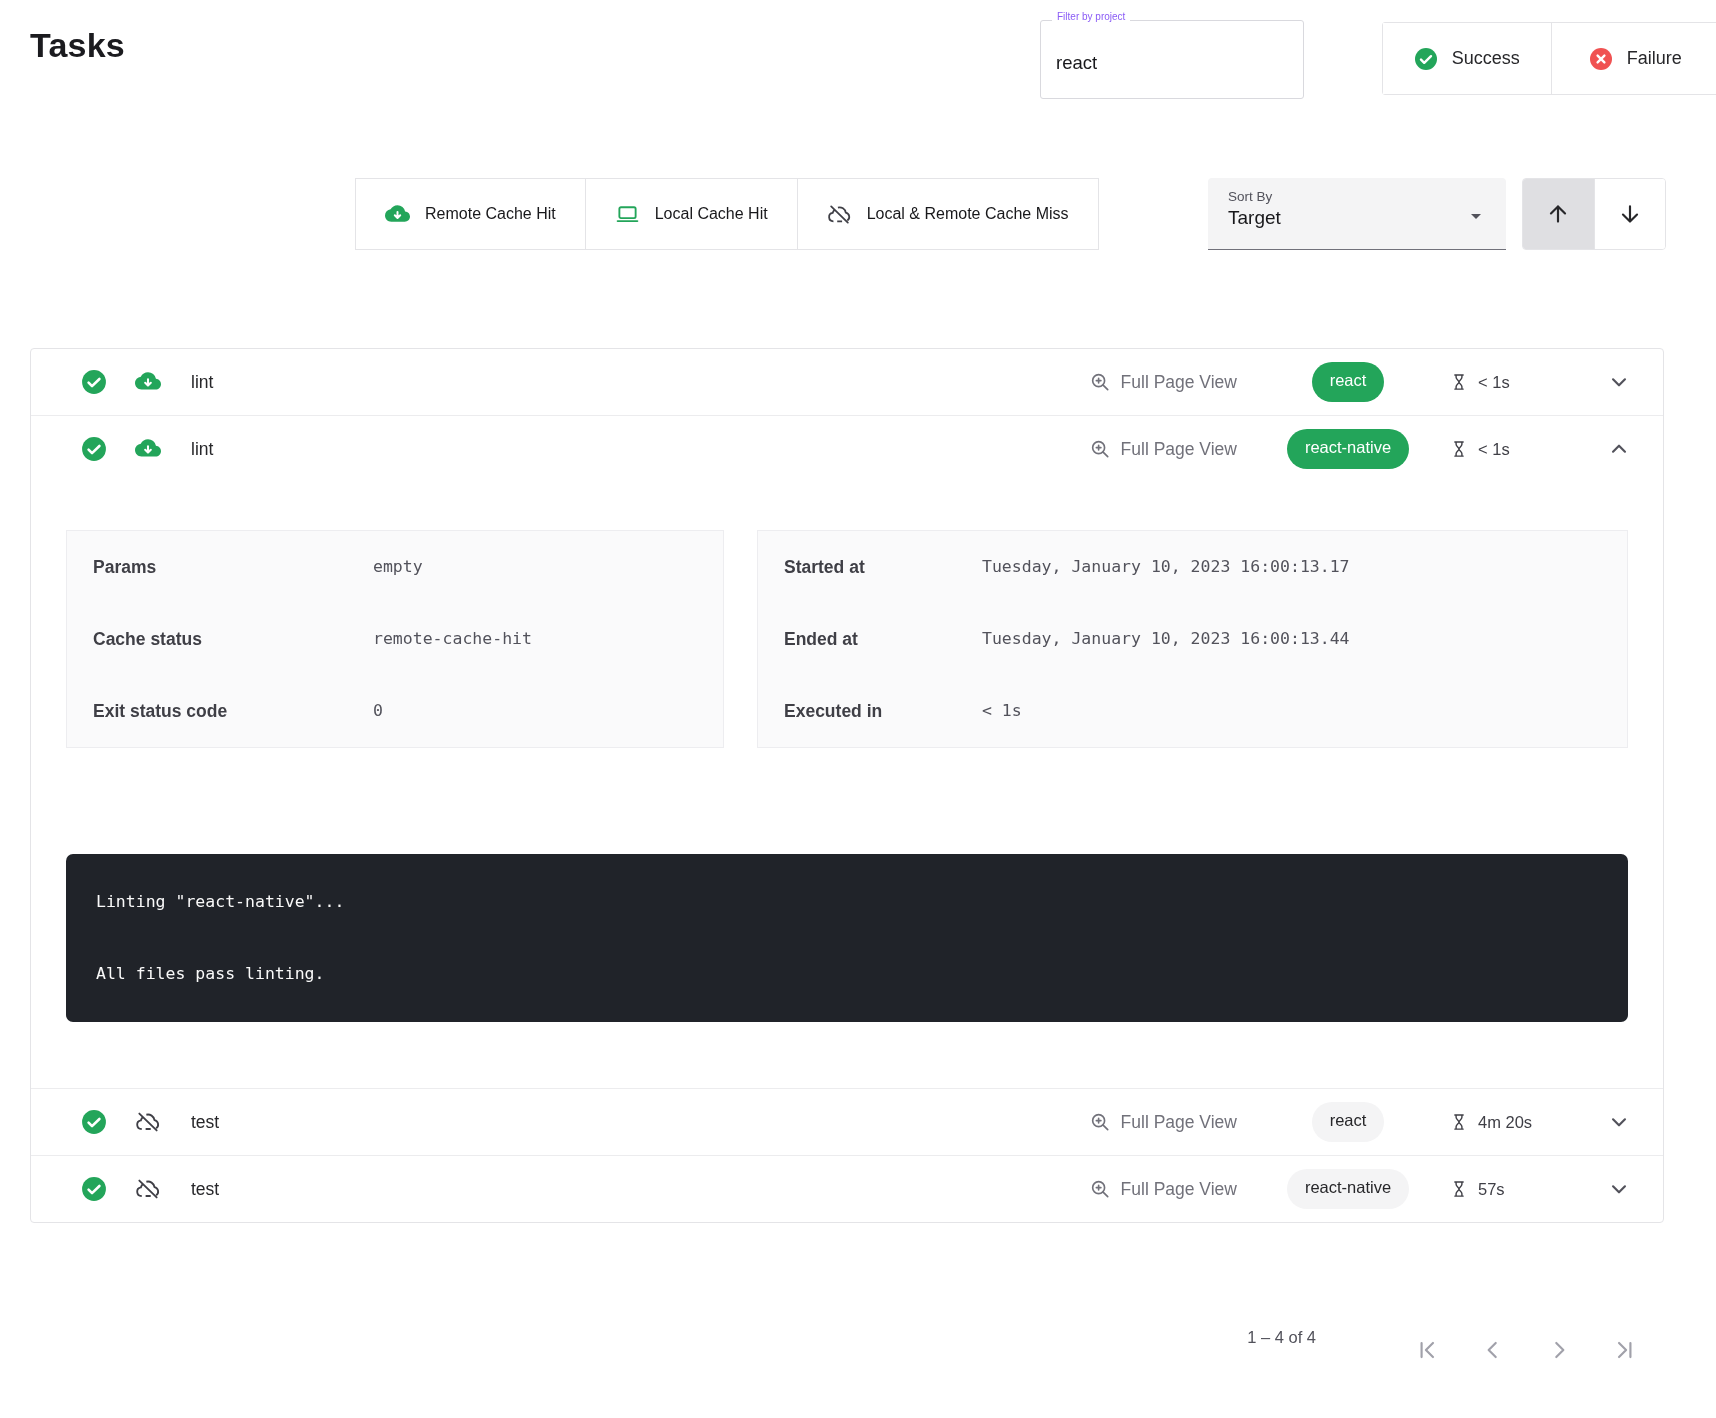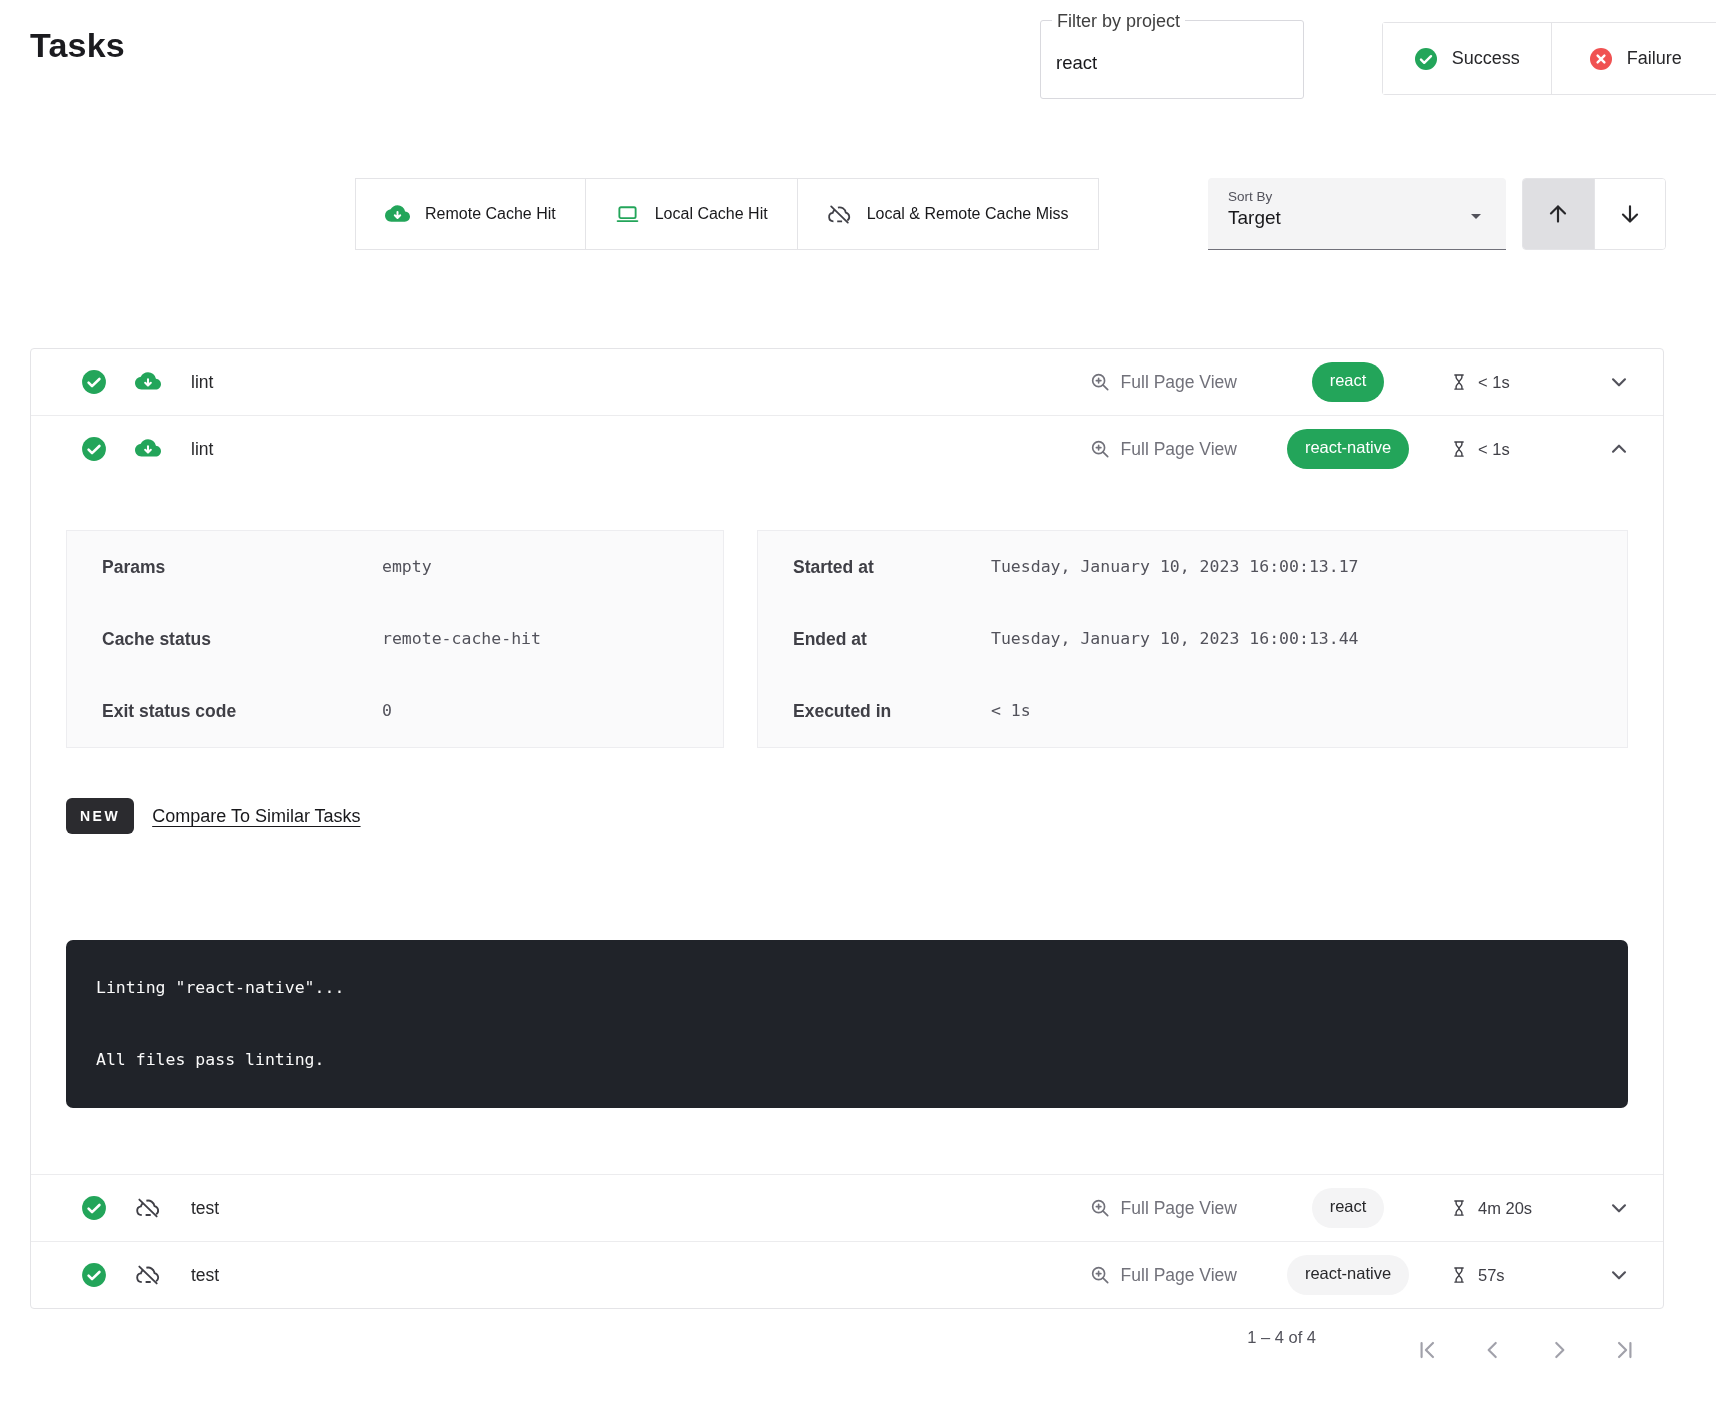--- a/index.html
+++ b/index.html
@@ -7,21 +7,21 @@
     width:1716px;height:1418px;position:relative;background:#ffffff;
     font-family:"Liberation Sans", sans-serif;color:#27272a;overflow:hidden;
     -webkit-font-smoothing:antialiased;
   }
   svg{display:block;flex:none;}
 
   
   .page-title{position:absolute;left:30px;top:26px;margin:0;font-size:34px;font-weight:700;color:#1b1b1f;letter-spacing:.2px;}
 
   .project-filter{position:absolute;left:1040px;top:20px;width:262px;height:77px;border:1px solid #d9d9de;border-radius:3px;background:#fff;}
-  .pf-label{position:absolute;top:-10px;left:11px;background:#fff;padding:0 5px;font-size:18px;color:#404040;}
+  .pf-label{position:absolute;top:-10px;left:11px;background:#fff;padding:0 5px;font-size:10px;color:#8b5cf6;}
   .pf-input{width:100%;height:100%;border:none;outline:none;background:transparent;padding:6px 0 0 15px;font-size:18.5px;color:#18181b;font-family:inherit;box-sizing:border-box;}
 
   .status-toggle{position:absolute;left:1382px;top:22px;width:338px;height:73px;display:flex;border:1px solid #e4e4e7;border-radius:3px;background:#fff;box-sizing:border-box;}
   .status-btn{flex:1;display:flex;align-items:center;justify-content:center;gap:14px;background:#fff;border:none;font-family:inherit;font-size:18px;color:#27272a;cursor:pointer;padding:0;}
   .status-btn + .status-btn{border-left:1px solid #e4e4e7;}
 
   
   .cache-filter-group{position:absolute;left:355px;top:178px;height:72px;display:inline-flex;border:1px solid #e4e4e7;background:#fff;box-sizing:border-box;}
   .cache-btn{display:flex;align-items:center;gap:15px;padding:0 29px;background:#fff;border:none;font-family:inherit;font-size:16px;color:#18181b;cursor:pointer;}
   .cache-btn + .cache-btn{border-left:1px solid #e4e4e7;}
@@ -51,21 +51,21 @@
   .dur-col{width:122px;display:flex;align-items:center;gap:9px;font-size:16.5px;color:#3f3f46;margin-right:28px;}
   .chev-btn{width:40px;height:40px;display:flex;align-items:center;justify-content:center;background:none;border:none;cursor:pointer;padding:0;}
 
   
   .task-details{padding:48px 35px 66px 35px;}
   .detail-panels{display:flex;gap:33px;}
   .panel{background:#fafafb;border:1px solid #ededf0;box-sizing:border-box;}
   .panel.left{width:658px;}
   .panel.right{flex:1;}
   .detail-row{display:flex;align-items:center;padding:23px 26px;line-height:26px;}
-  .dlabel{font-size:17.5px;font-weight:700;color:#3f3f46;margin-left:9px;}
+  .dlabel{font-size:17.5px;font-weight:700;color:#3f3f46;}
   .panel.left .dlabel{width:280px;}
   .panel.right .dlabel{width:198px;}
   .dvalue{font-family:"DejaVu Sans Mono", monospace;font-size:16.5px;color:#52525b;white-space:nowrap;}
 
   .compare-row{margin-top:50px;display:flex;align-items:center;gap:18px;}
   .new-badge{background:#2b2b2f;color:#ffffff;font-size:14px;font-weight:700;letter-spacing:2.5px;padding:10px 14px;border-radius:6px;}
   .compare-link{font-size:18px;color:#18181b;text-decoration:underline;text-underline-offset:4px;cursor:pointer;}
 
   .terminal{margin-top:106px;background:#202329;border-radius:7px;padding:36px 30px;color:#fafafa;}
   .tline{font-family:"DejaVu Sans Mono", monospace;font-size:16.5px;line-height:24px;white-space:pre;}
@@ -248,24 +248,20 @@
           <span class="dlabel">Ended at</span>
           <span class="dvalue">Tuesday, January 10, 2023 16:00:13.44</span>
         </div>
         <div class="detail-row">
           <span class="dlabel">Executed in</span>
           <span class="dvalue">&lt; 1s</span>
         </div>
       </div>
     </div>
 
-    <div class="compare-row">
-      <span class="new-badge">NEW</span>
-      <a class="compare-link">Compare To Similar Tasks</a>
-    </div>
 
     <div class="terminal">
       <div class="tline">Linting "react-native"...</div>
       <div class="tline">All files pass linting.</div>
     </div>
   </div>
 
   <div class="task-row">
     <svg class="row-icon" width="26" height="26" viewBox="0 0 24 24">
         <circle cx="12" cy="12" r="11" fill="#23a55a"></circle>

